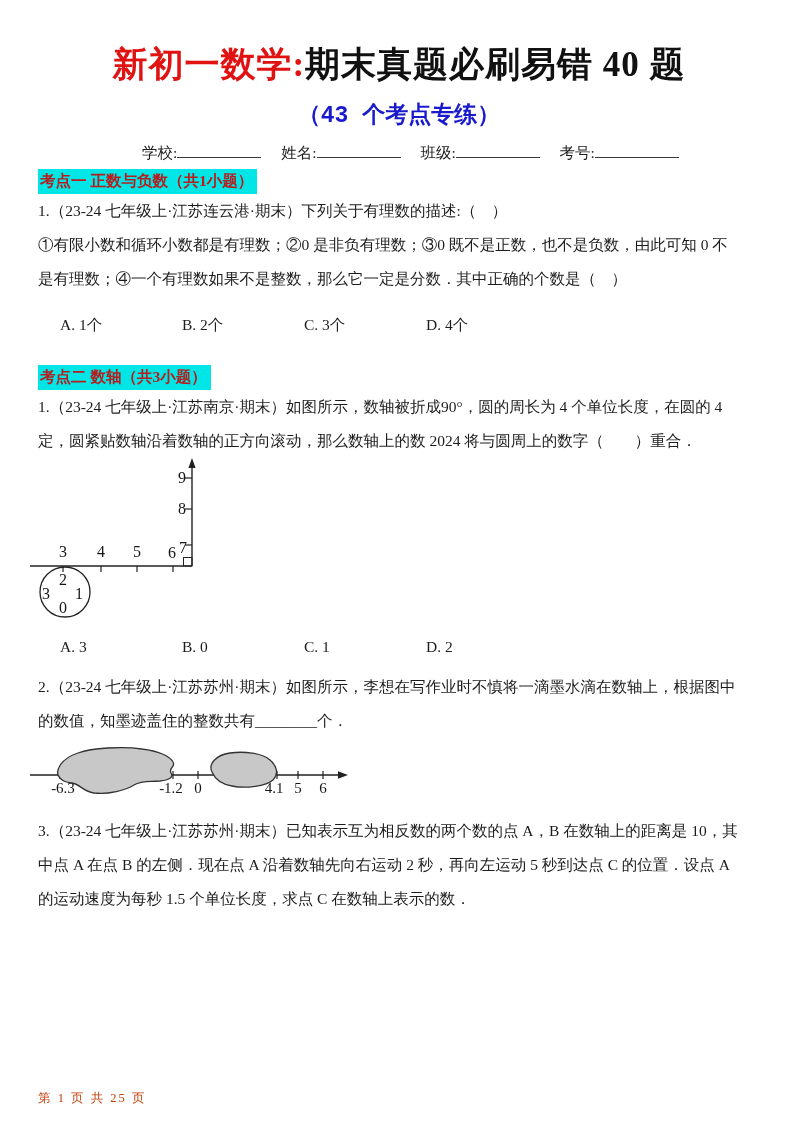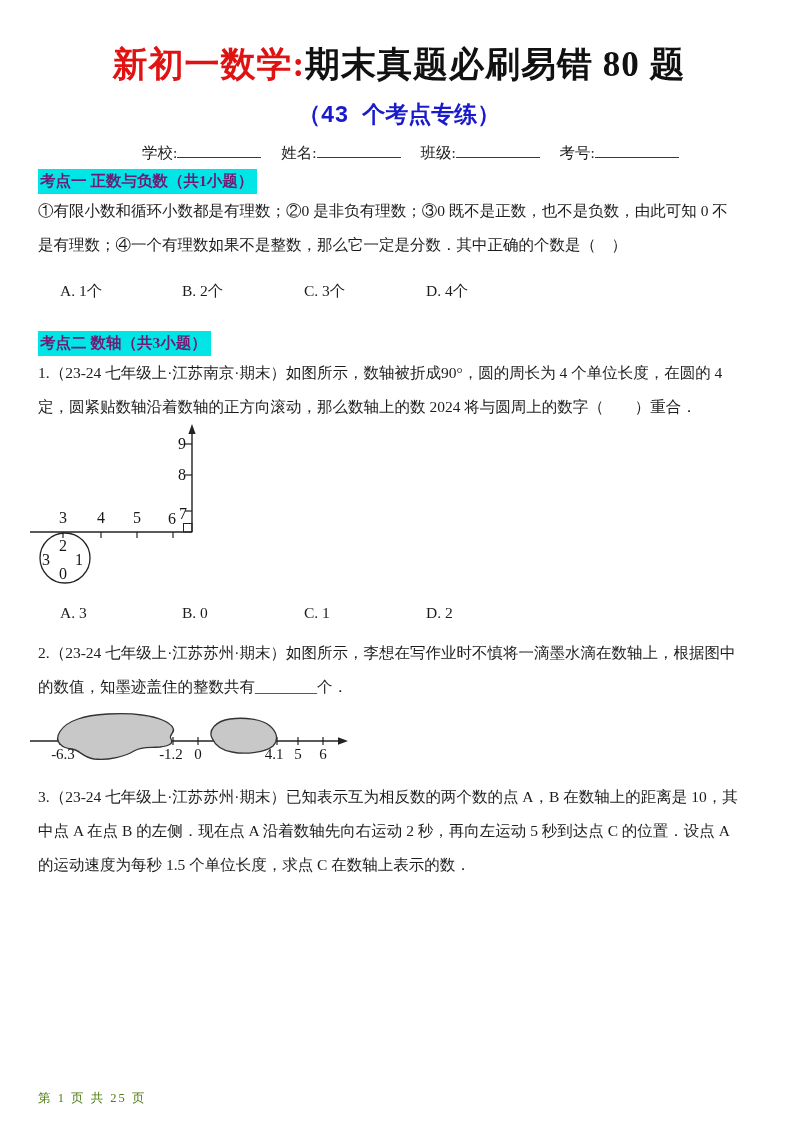--- a/index.html
+++ b/index.html
@@ -45,21 +45,21 @@
     width:84px;height:15px;
     border-bottom:1.2px solid #3a3a3a;
     vertical-align:baseline;
   }
   .sec-header-row{margin-top:5px;line-height:22px;}
   .sec-header{
     display:inline-block;
     font-size:15.5px;
     font-weight:bold;
     background:#00e6e6;
-    color:#701a75;
+    color:#b91c1c;
     padding:1px 4px 2px 2px;
   }
   .qline{
     font-size:15.5px;
     line-height:34px;
     height:34px;
     white-space:nowrap;
     overflow:hidden;
   }
   .opts{
@@ -78,47 +78,48 @@
   svg text{
     font-family:"Liberation Serif","DejaVu Serif",serif;
     font-size:16px;
     fill:#161616;
   }
   .fig-ink svg text{font-size:15px;}
   .footer{
     position:absolute;
     left:38px;top:1090px;
     font-size:12.5px;
-    color:#4d7c0f;
+    color:#c2410c;
     letter-spacing:2px;
   }
   .gap6{height:6px;}
   .gap18{height:18px;}
 </style>
 </head>
 <body>
 
 <div class="page">
   <div class="content">
 
     <div class="title">
-      <span class="t-red">新初一数学:</span><span class="t-black">期末真题必刷易错 80 题</span>
+      <span class="t-red">新初一数学:</span><span class="t-black">期末真题必刷易错 40 题</span>
     </div>
     <div class="subtitle">（43 个考点专练）</div>
 
     <div class="info-line">
       <span class="lbl">学校:</span><span class="blank"></span>
       <span class="lbl">姓名:</span><span class="blank"></span>
       <span class="lbl">班级:</span><span class="blank"></span>
       <span class="lbl">考号:</span><span class="blank"></span>
     </div>
 
     <div class="sec-header-row">
       <span class="sec-header">考点一 正数与负数（共1小题）</span>
     </div>
+    <div class="qline">1.（23-24 七年级上·江苏连云港·期末）下列关于有理数的描述:（　）</div>
     <div class="qline">①有限小数和循环小数都是有理数；②0 是非负有理数；③0 既不是正数，也不是负数，由此可知 0 不</div>
     <div class="qline">是有理数；④一个有理数如果不是整数，那么它一定是分数．其中正确的个数是（　）</div>
     <div class="opts spaced">
       <span class="opt">A. 1个</span>
       <span class="opt">B. 2个</span>
       <span class="opt">C. 3个</span>
       <span class="opt">D. 4个</span>
     </div>
 
     <div class="gap18"></div>

